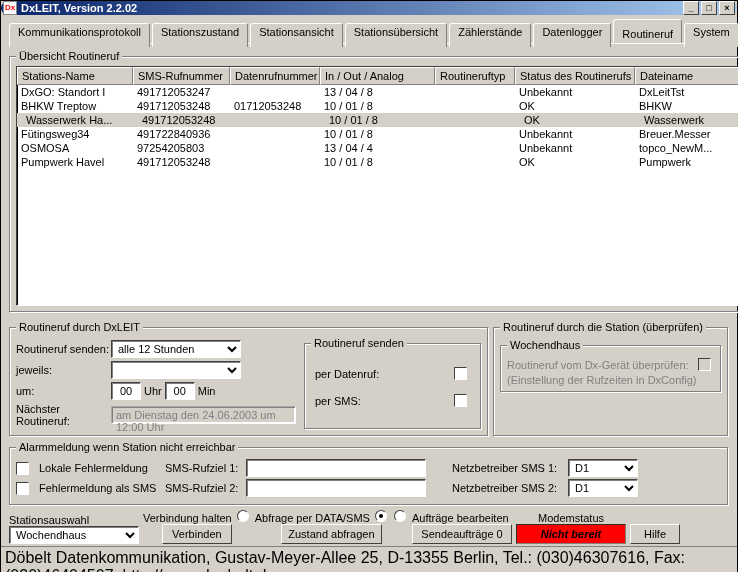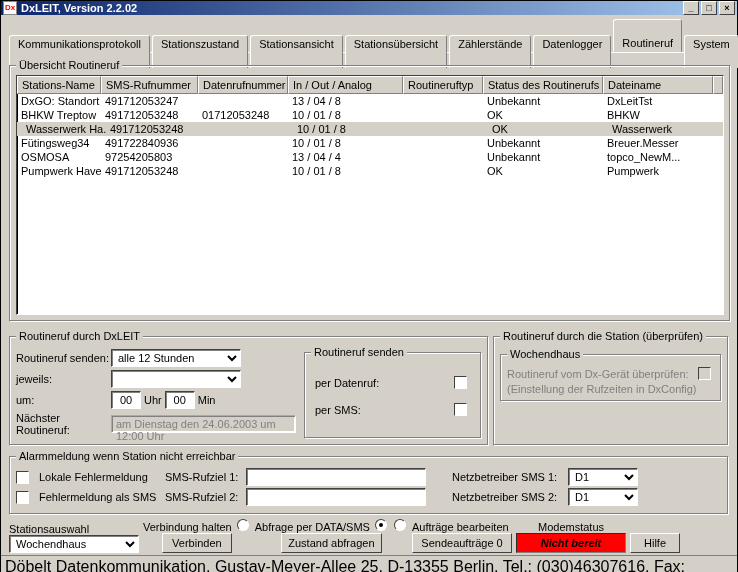--- a/index.html
+++ b/index.html
@@ -20,20 +20,21 @@
     flex-direction: column;
   }
   .titlebar {
     background: linear-gradient(to right, #0a246a, #a6caf0);
     color: #fff;
     display: flex;
     align-items: center;
     height: 23px;
     padding: 0 2px;
     font-weight: bold;
+    border-radius: 7px;
   }
   .titlebar .icon {
     width: 14px; height: 14px;
     background: #fff;
     border: 1px solid #888;
     margin-right: 4px;
     font-size: 8px;
     color: red;
     text-align: center;
     line-height: 12px;
@@ -64,30 +65,30 @@
     border-bottom: 1px solid #fff;
     margin-bottom: 4px;
   }
   .tab {
     padding: 2px 8px;
     border: 1px solid #808080;
     border-bottom: none;
     background: #d4d0c8;
     margin-right: 2px;
     position: relative;
-    top: 16px;
+    top: 4px;
     border-top-left-radius: 3px;
     border-top-right-radius: 3px;
     border-top-color: #fff;
     border-left-color: #fff;
   }
   .tab.active {
     background: #d4d0c8;
     top: 0px;
-    padding-top: 17px;
+    padding-top: 8px;
     border-bottom: 1px solid #d4d0c8;
     z-index: 2;
   }
   fieldset {
     border: 1px solid #808080;
     border-top-color: #808080;
     border-left-color: #808080;
     border-right-color: #fff;
     border-bottom-color: #fff;
     margin: 2px 0;
@@ -131,21 +132,21 @@
     background: #d4d0c8;
     justify-content: center;
   }
   .lv-cell {
     padding: 0px 4px;
     white-space: nowrap;
     overflow: hidden;
     font-size: 11px;
     line-height: 14px;
   }
-  .c0 { width: 84px; }
+  .c0 { width: 116px; }
   .c1 { width: 97px; }
   .c2 { width: 90px; }
   .c3 { width: 115px; }
   .c4 { width: 80px; }
   .c5 { width: 120px; }
   .c6 { width: 110px; }
 
   .middle-row {
     display: flex;
     gap: 4px;

